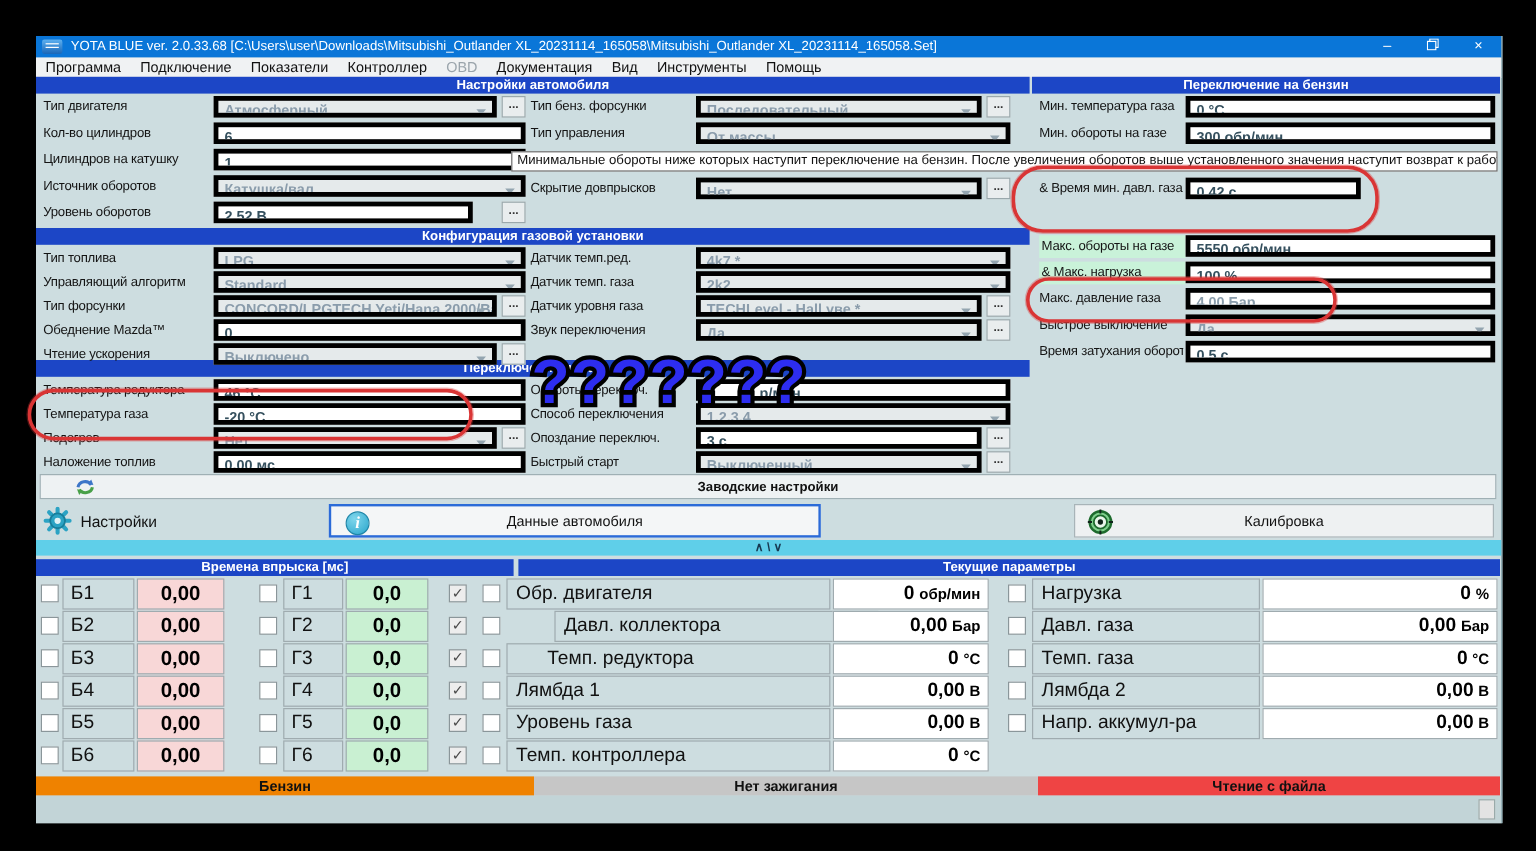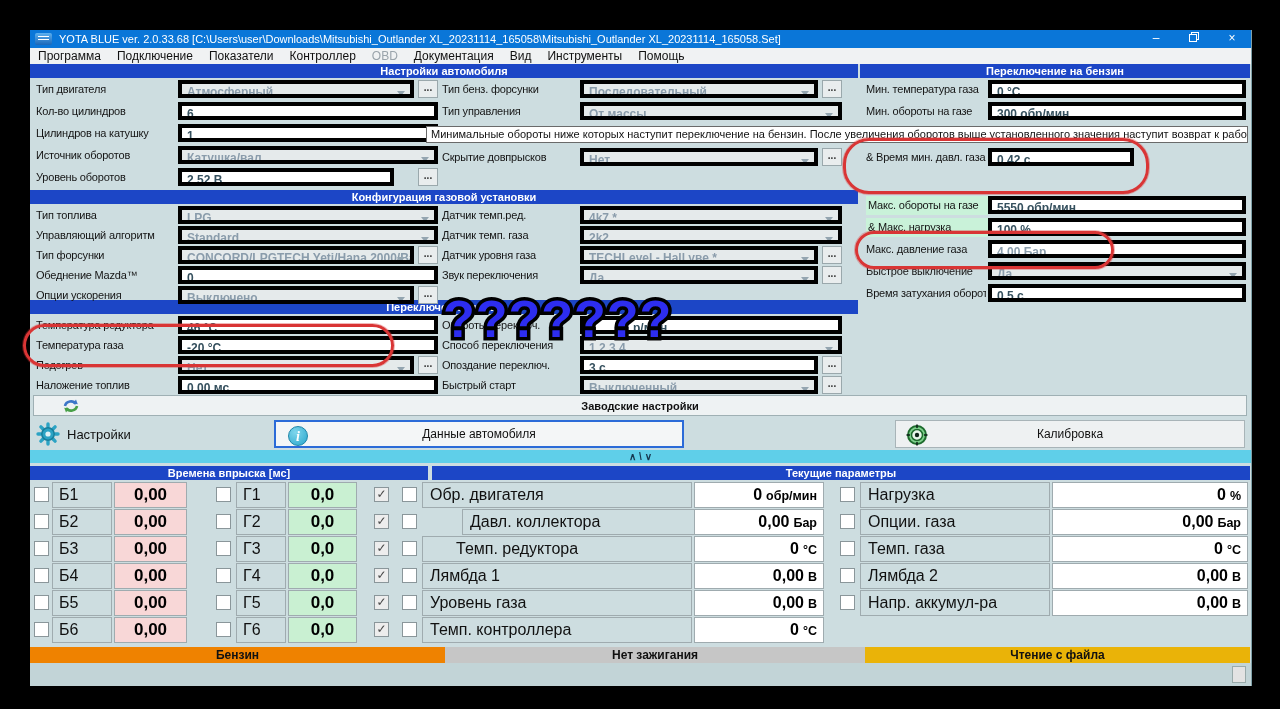--- a/index.html
+++ b/index.html
@@ -171,21 +171,21 @@
         <div class="set-field input" style="left: 958px; top: 254px; width: 258px;"><span>0,5 с</span></div>
         <div class="set-label" style="left: 6px; top: 176px; width: 140px;">Тип топлива</div>
         <div class="set-field dropdown" style="left: 148px; top: 176px; width: 260px;"><span>LPG</span><span class="chev"></span></div>
         <div class="set-label" style="left: 6px; top: 196px; width: 140px;">Управляющий алгоритм</div>
         <div class="set-field dropdown" style="left: 148px; top: 196px; width: 260px;"><span>Standard</span><span class="chev"></span></div>
         <div class="set-label" style="left: 6px; top: 216px; width: 140px;">Тип форсунки</div>
         <div class="set-field dropdown" style="left: 148px; top: 216px; width: 236px;"><span>CONCORD/LPGTECH Yeti/Hana 2000/Bar</span><span class="chev"></span></div>
         <div class="more-btn" style="left: 388px; top: 216px;">...</div>
         <div class="set-label" style="left: 6px; top: 236px; width: 140px;">Обеднение Mazda™</div>
         <div class="set-field input" style="left: 148px; top: 236px; width: 260px;"><span>0</span></div>
-        <div class="set-label" style="left: 6px; top: 256px; width: 140px;">Опции ускорения</div>
+        <div class="set-label" style="left: 6px; top: 256px; width: 140px;">Чтение ускорения</div>
         <div class="set-field dropdown" style="left: 148px; top: 256px; width: 236px;"><span>Выключено</span><span class="chev"></span></div>
         <div class="more-btn" style="left: 388px; top: 256px;">...</div>
         <div class="set-label" style="left: 412px; top: 176px; width: 136px;">Датчик темп.ред.</div>
         <div class="set-field dropdown" style="left: 550px; top: 176px; width: 262px;"><span>4k7 *</span><span class="chev"></span></div>
         <div class="set-label" style="left: 412px; top: 196px; width: 136px;">Датчик темп. газа</div>
         <div class="set-field dropdown" style="left: 550px; top: 196px; width: 262px;"><span>2k2</span><span class="chev"></span></div>
         <div class="set-label" style="left: 412px; top: 216px; width: 136px;">Датчик уровня газа</div>
         <div class="set-field dropdown" style="left: 550px; top: 216px; width: 238px;"><span>TECHLevel - Hall уве *</span><span class="chev"></span></div>
         <div class="more-btn" style="left: 792px; top: 216px;">...</div>
         <div class="set-label" style="left: 412px; top: 236px; width: 136px;">Звук переключения</div>
@@ -330,33 +330,33 @@
         <div class="cb" style="left: 372px; width: 15px; top: 565px;"></div>
         <div class="cell par-label" style="left: 392px; width: 270px; top: 560px;">Уровень газа</div>
         <div class="cell par-val" style="left: 664px; width: 130px; top: 560px;"><span class="num">0,00</span><span class="unit">В</span></div>
         <div class="cb" style="left: 372px; width: 15px; top: 592px;"></div>
         <div class="cell par-label" style="left: 392px; width: 270px; top: 587px;">Темп. контроллера</div>
         <div class="cell par-val" style="left: 664px; width: 130px; top: 587px;"><span class="num">0</span><span class="unit">°C</span></div>
         <div class="cb" style="left: 810px; width: 15px; top: 457px;"></div>
         <div class="cell par-label" style="left: 830px; width: 190px; top: 452px;">Нагрузка</div>
         <div class="cell par-val" style="left: 1022px; width: 196px; top: 452px;"><span class="num">0</span><span class="unit">%</span></div>
         <div class="cb" style="left: 810px; width: 15px; top: 484px;"></div>
-        <div class="cell par-label" style="left: 830px; width: 190px; top: 479px;">Опции. газа</div>
+        <div class="cell par-label" style="left: 830px; width: 190px; top: 479px;">Давл. газа</div>
         <div class="cell par-val" style="left: 1022px; width: 196px; top: 479px;"><span class="num">0,00</span><span class="unit">Бар</span></div>
         <div class="cb" style="left: 810px; width: 15px; top: 511px;"></div>
         <div class="cell par-label" style="left: 830px; width: 190px; top: 506px;">Темп. газа</div>
         <div class="cell par-val" style="left: 1022px; width: 196px; top: 506px;"><span class="num">0</span><span class="unit">°C</span></div>
         <div class="cb" style="left: 810px; width: 15px; top: 538px;"></div>
         <div class="cell par-label" style="left: 830px; width: 190px; top: 533px;">Лямбда 2</div>
         <div class="cell par-val" style="left: 1022px; width: 196px; top: 533px;"><span class="num">0,00</span><span class="unit">В</span></div>
         <div class="cb" style="left: 810px; width: 15px; top: 565px;"></div>
         <div class="cell par-label" style="left: 830px; width: 190px; top: 560px;">Напр. аккумул-ра</div>
         <div class="cell par-val" style="left: 1022px; width: 196px; top: 560px;"><span class="num">0,00</span><span class="unit">В</span></div>
       </div>
 
     <div class="status-seg" style="left:0;width:415px;background:#ef8200">Бензин</div>
     <div class="status-seg" style="left:415px;width:420px;background:#c6c6c6">Нет зажигания</div>
-    <div class="status-seg" style="left:835px;width:385px;background:#eab308">Чтение с файла</div>
+    <div class="status-seg" style="left:835px;width:385px;background:#ef4444">Чтение с файла</div>
 
     <div class="bottom-strip"></div>
     <div class="strip-btn"></div>
   </div>
 </div>
 
 </body></html>

